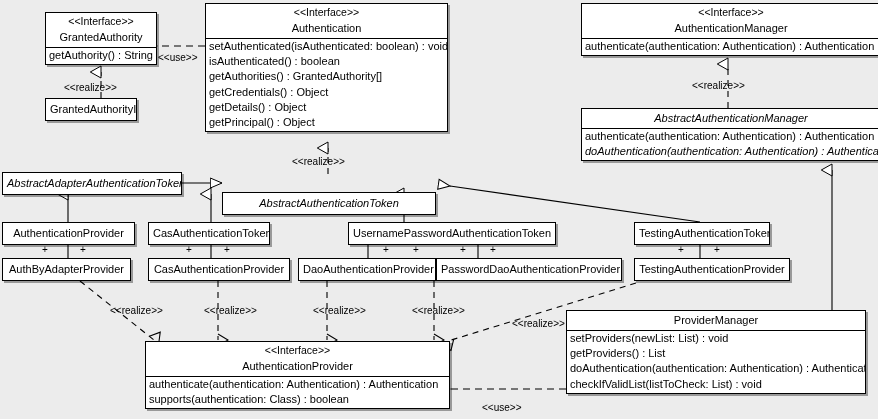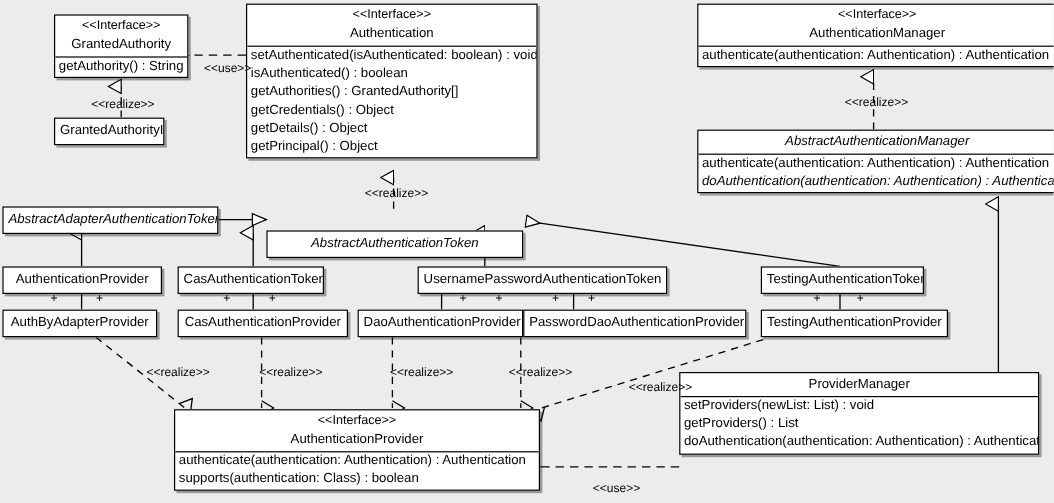--- a/index.html
+++ b/index.html
@@ -49,21 +49,20 @@
   .simple .hdr{padding:2px 4px 3px 4px;}
 
   .edge-label{
     position:absolute;
     font-size:10px;
     line-height:11px;
     color:#000;
     white-space:nowrap;
     background:transparent;
     z-index:6;
-    padding-left:12px;
   }
   .plus{
     position:absolute;
     font-size:10px;
     line-height:10px;
     color:#000;
     z-index:6;
   }
 </style>
 </head>
@@ -267,20 +266,21 @@
   </div>
 
   <div class="uml-class" style="left:566px;top:310px;width:300px;">
     <div class="hdr">
       <span class="cname">ProviderManager</span>
     </div>
     <div class="compart">
       <div class="mrow">setProviders(newList: List) : void</div>
       <div class="mrow">getProviders() : List</div>
       <div class="mrow">doAuthentication(authentication: Authentication) : Authentication</div>
+      <div class="mrow">checkIfValidList(listToCheck: List) : void</div>
     </div>
   </div>
 
   <div class="edge-label" style="left:158px;top:52px;">&lt;&lt;use&gt;&gt;</div>
 
   <div class="edge-label" style="left:64px;top:82px;">&lt;&lt;realize&gt;&gt;</div>
 
   <div class="edge-label" style="left:292px;top:156px;">&lt;&lt;realize&gt;&gt;</div>
 
   <div class="edge-label" style="left:692px;top:80px;">&lt;&lt;realize&gt;&gt;</div>

